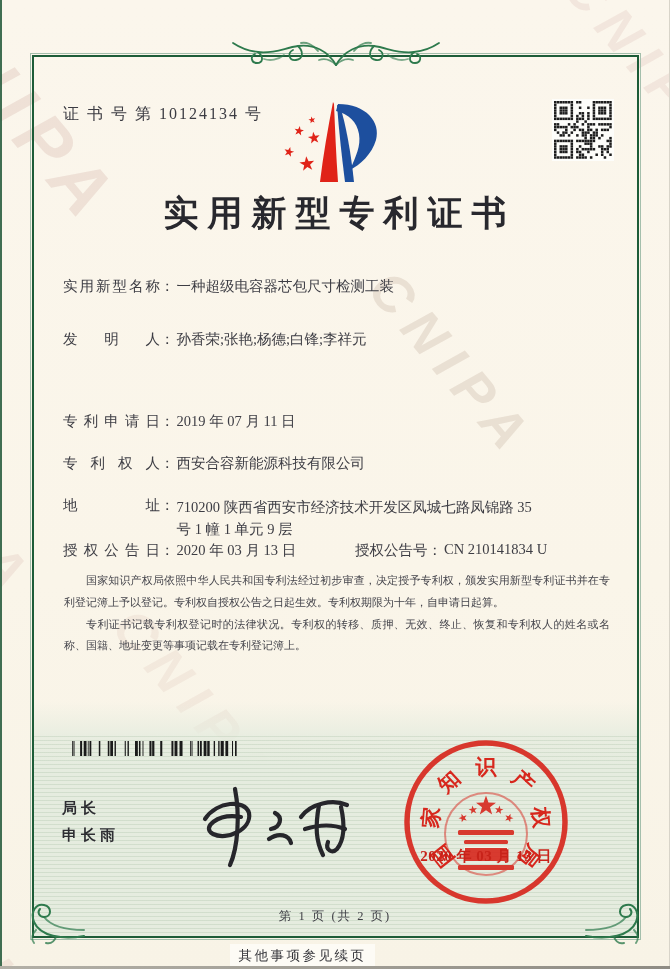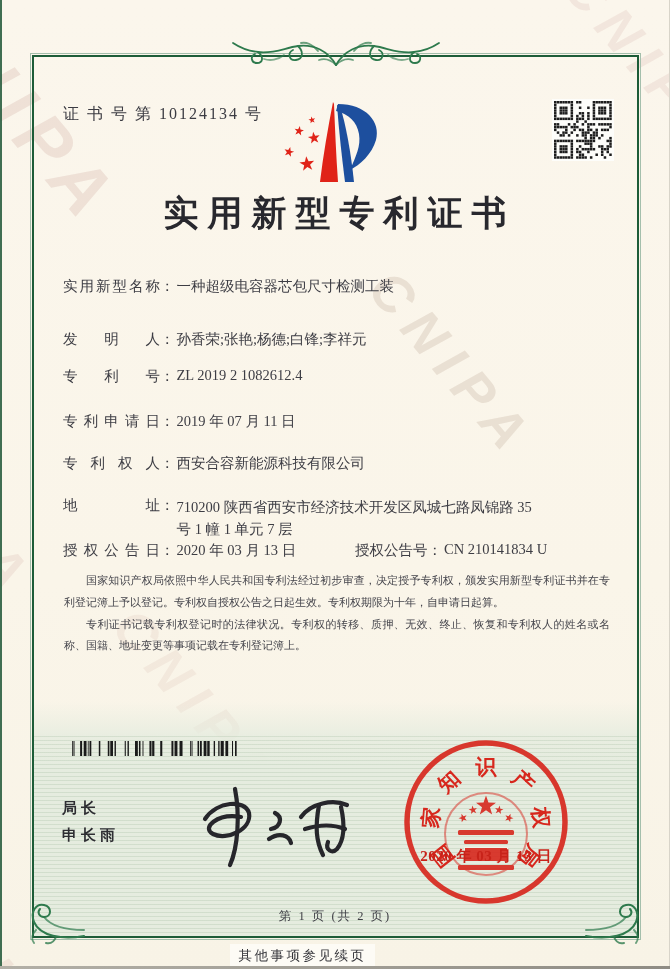--- a/index.html
+++ b/index.html
@@ -374,31 +374,28 @@
   </svg>
 
   <div class="title">实用新型专利证书</div>
 
   <div class="row r-name">
     <span class="lbl">实用新型名称</span><span class="cln">：</span><span class="val">一种超级电容器芯包尺寸检测工装</span>
   </div>
   <div class="row r-inv">
     <span class="lbl">发明人</span><span class="cln">：</span><span class="val">孙香荣;张艳;杨德;白锋;李祥元</span>
   </div>
-  <div class="row r-pno">
-    <span class="lbl">专利号</span><span class="cln">：</span><span class="val">ZL 2019 2 1082612.4</span>
-  </div>
   <div class="row r-fdate">
     <span class="lbl">专利申请日</span><span class="cln">：</span><span class="val">2019 年 07 月 11 日</span>
   </div>
   <div class="row r-holder">
     <span class="lbl">专利权人</span><span class="cln">：</span><span class="val">西安合容新能源科技有限公司</span>
   </div>
   <div class="row r-addr">
-    <span class="lbl">地址</span><span class="cln">：</span><span class="val2"><span>710200 陕西省西安市经济技术开发区凤城七路凤锦路 35</span><br><span>号 1 幢 1 单元 7 层</span></span>
+    <span class="lbl">地址</span><span class="cln">：</span><span class="val2"><span>710200 陕西省西安市经济技术开发区凤城七路凤锦路 35</span><br><span>号 1 幢 1 单元 9 层</span></span>
   </div>
   <div class="row r-gdate">
     <span class="lbl">授权公告日</span><span class="cln">：</span><span class="val">2020 年 03 月 13 日</span>
   </div>
   <div class="row r-gno">
     <span>授权公告号</span><span class="cln">：</span><span class="val">CN 210141834 U</span>
   </div>
 
   <div class="paras">
     <p>国家知识产权局依照中华人民共和国专利法经过初步审查，决定授予专利权，颁发实用新型专利证书并在专利登记簿上予以登记。专利权自授权公告之日起生效。专利权期限为十年，自申请日起算。</p>

